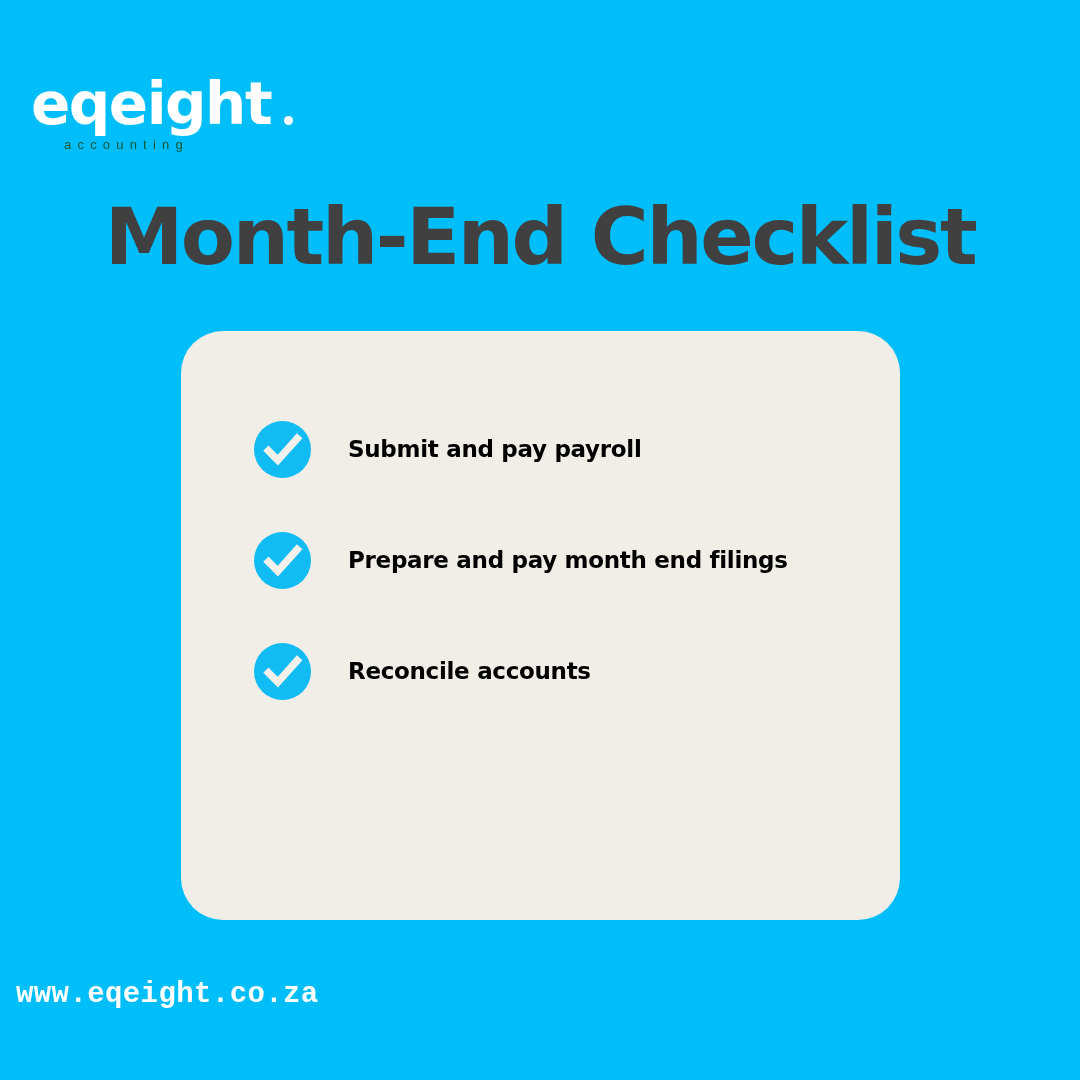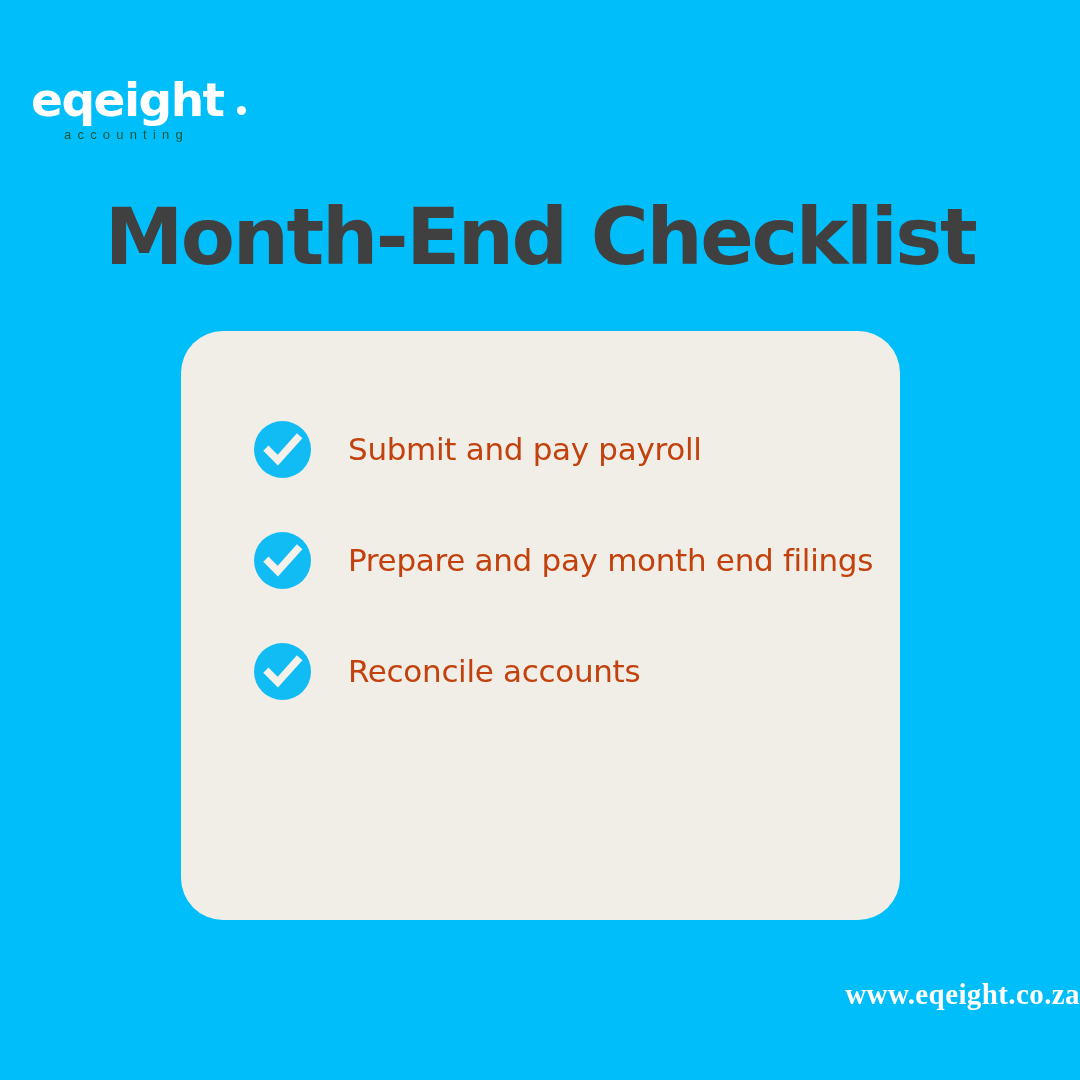--- a/index.html
+++ b/index.html
@@ -27,21 +27,21 @@
     left: 31px;
     top: 78px;
     width: 300px;
   }
   .logo-wordmark {
     display: flex;
     align-items: flex-end;
     color: #ffffff;
     font-family: "DejaVu Sans", sans-serif;
     font-weight: bold;
-    font-size: 47px;
+    font-size: 58px;
     line-height: 0.92;
     letter-spacing: -1.5px;
   }
   .logo-word {
     display: block;
   }
   .logo-dot {
     display: inline-block;
     width: 9px;
     height: 9px;
@@ -120,38 +120,38 @@
     position: absolute;
     left: 0;
     top: 0;
     width: 57px;
     height: 57px;
     display: block;
   }
 
   .check-label {
     margin-left: 37px;
-    color: #c2410c;
+    color: #000000;
     font-family: "DejaVu Sans", sans-serif;
-    font-weight: 400;
-    font-size: 31px;
+    font-weight: 700;
+    font-size: 23px;
     letter-spacing: -0.3px;
     line-height: 1.1;
     white-space: nowrap;
   }
 
   
   .footer {
     position: absolute;
     left: 0;
     right: 0;
     top: 978px;
-    text-align: right;
+    text-align: left;
     color: #ffffff;
-    font-family: Liberation Serif, serif;
+    font-family: Liberation Mono, monospace;
     font-weight: bold;
     font-size: 29px;
     letter-spacing: 0.4px;
     white-space: nowrap;
     padding-left: 16px;
   }
 </style>
 </head>
 <body>
 

